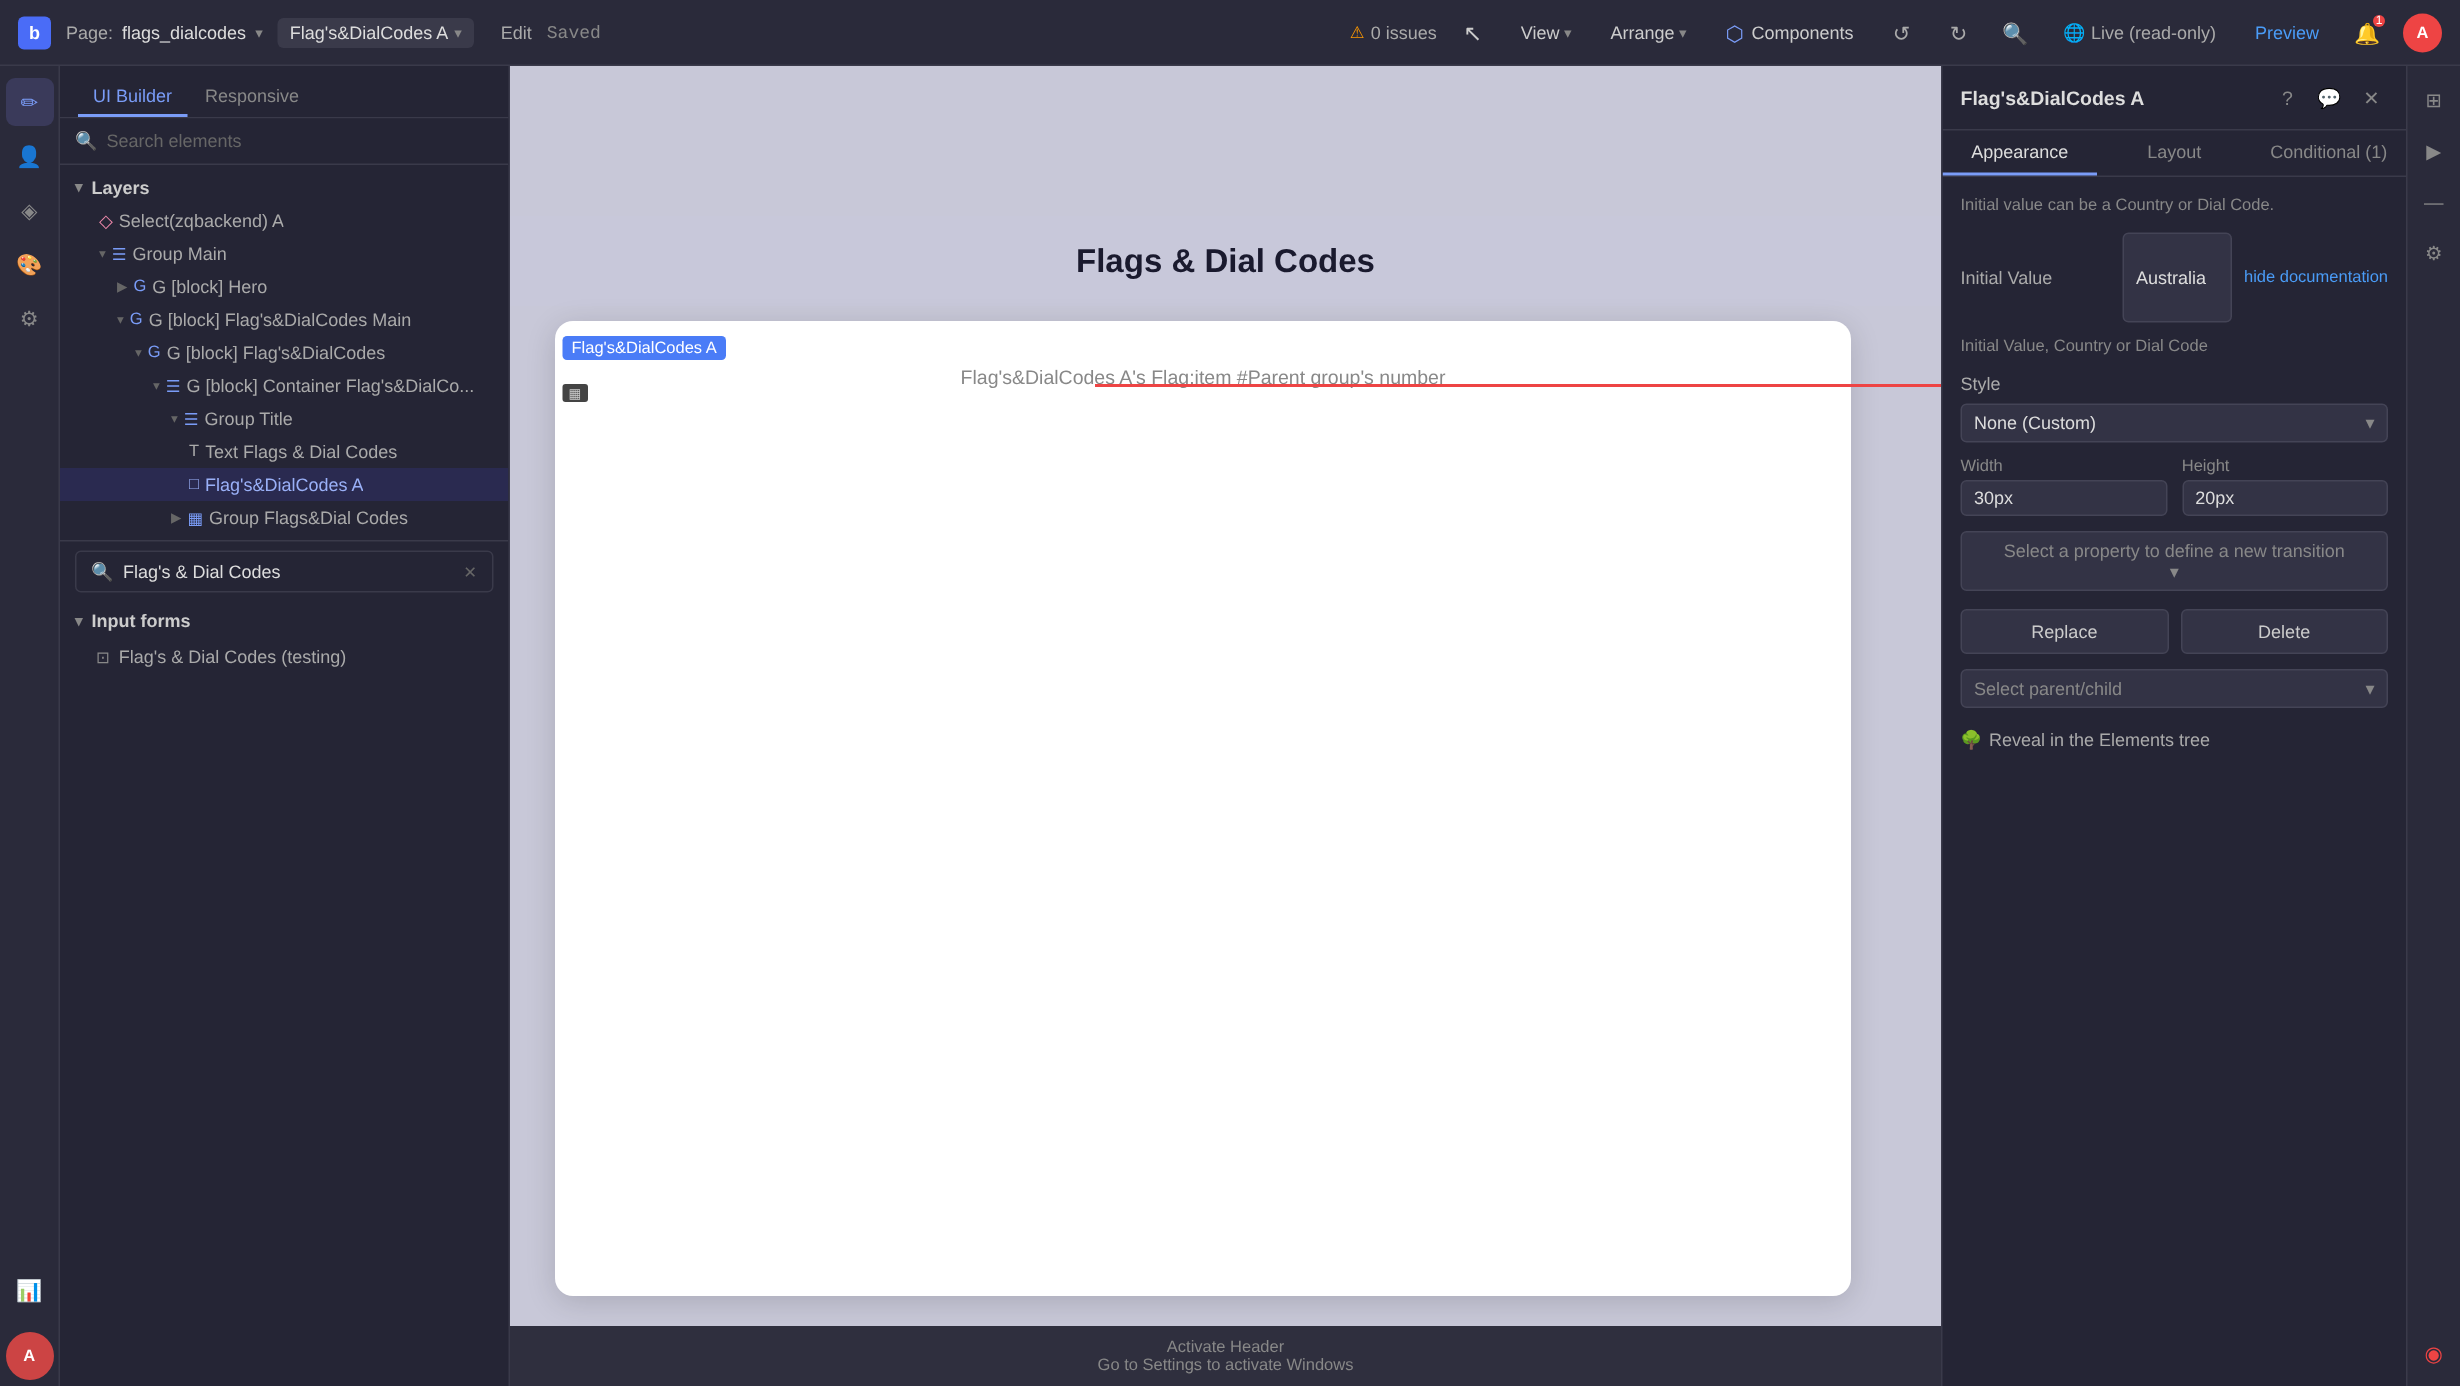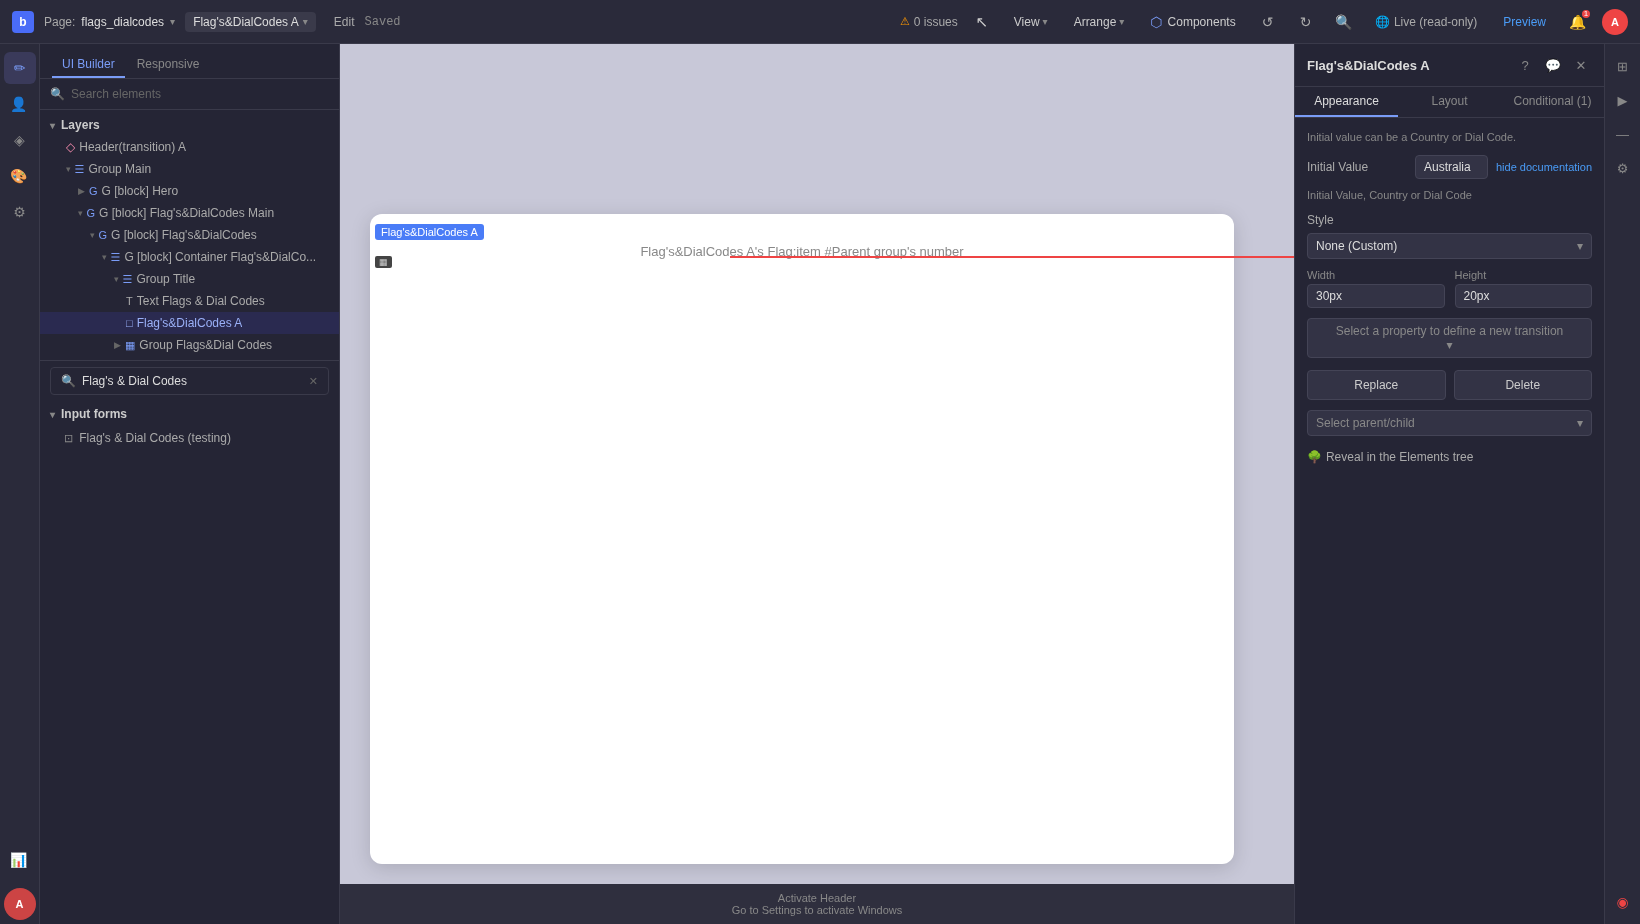--- a/index.html
+++ b/index.html
@@ -108,21 +108,21 @@
     .right-tabs { display: flex; border-bottom: 1px solid #3a3a4a; }
     .right-tab { flex: 1; padding: 7px 4px; text-align: center; font-size: 12px; color: #888; cursor: pointer; border-bottom: 2px solid transparent; }
     .right-tab.active { color: #ddd; border-bottom: 2px solid #7a9cf7; }
 
     .right-content { flex: 1; overflow-y: auto; padding: 12px; }
 
     .prop-hint { font-size: 11px; color: #888; margin-bottom: 10px; line-height: 1.4; }
 
     .prop-row { display: flex; align-items: center; margin-bottom: 10px; gap: 8px; }
     .prop-label { font-size: 12px; color: #aaa; flex: 0 0 100px; }
-    .prop-value { flex: 1; font-size: 12px; color: #ddd; background: #333345; padding: 4px 8px; border-radius: 4px; border: 1px solid #444456; }
+    .prop-value { flex: 1; font-size: 12px; color: #ddd; background: #333345; padding: 22px 8px; border-radius: 4px; border: 1px solid #444456; }
     .prop-doc-link { font-size: 11px; color: #4a9cf7; cursor: pointer; }
 
     .prop-description { font-size: 11px; color: #888; margin-bottom: 12px; }
 
     .section-label { font-size: 12px; color: #aaa; margin-bottom: 6px; }
 
     .dropdown-select { width: 100%; background: #333345; border: 1px solid #444456; color: #ddd; font-size: 12px; padding: 5px 8px; border-radius: 4px; cursor: pointer; display: flex; align-items: center; justify-content: space-between; margin-bottom: 10px; }
     .dropdown-select .caret { color: #888; }
 
     .size-row { display: flex; gap: 10px; margin-bottom: 10px; }
@@ -246,21 +246,21 @@
 
     <div id="layers-panel">
       <div class="layers-header">
         <span class="arrow">▾</span>
         <span>Layers</span>
       </div>
 
       <div class="layer-item">
         <div class="indent1"></div>
         <span class="type-icon" style="color:#e8a;font-size:12px;">◇</span>
-        <span class="name">Header(transition) A</span>
+        <span class="name">Select(zqbackend) A</span>
       </div>
 
       <div class="layer-item">
         <div class="indent1"></div>
         <span class="arrow">▾</span>
         <span class="type-icon" style="color:#7a9cf7;">☰</span>
         <span class="name">Group Main</span>
       </div>
 
       <div class="layer-item">
@@ -334,20 +334,23 @@
         <span class="form-icon">⊡</span>
         <span>Flag's &amp; Dial Codes (testing)</span>
       </div>
 
     </div>
   </div>
 
   <div id="canvas">
     <div id="canvas-inner">
 
+      <div class="canvas-header">
+        <span>Flags &amp; Dial Codes</span>
+      </div>
 
       <div class="canvas-label">Flag's&amp;DialCodes A</div>
 
       <div class="canvas-icon-label">
         <span style="font-size:9px;">▦</span>
       </div>
 
       <svg class="canvas-arrow" viewBox="0 0 700 2" preserveAspectRatio="none">
         <line x1="0" y1="1" x2="680" y2="1" stroke="#e44" stroke-width="2"></line>
         <polygon points="680,0 700,1 680,2" fill="#e44"></polygon>

